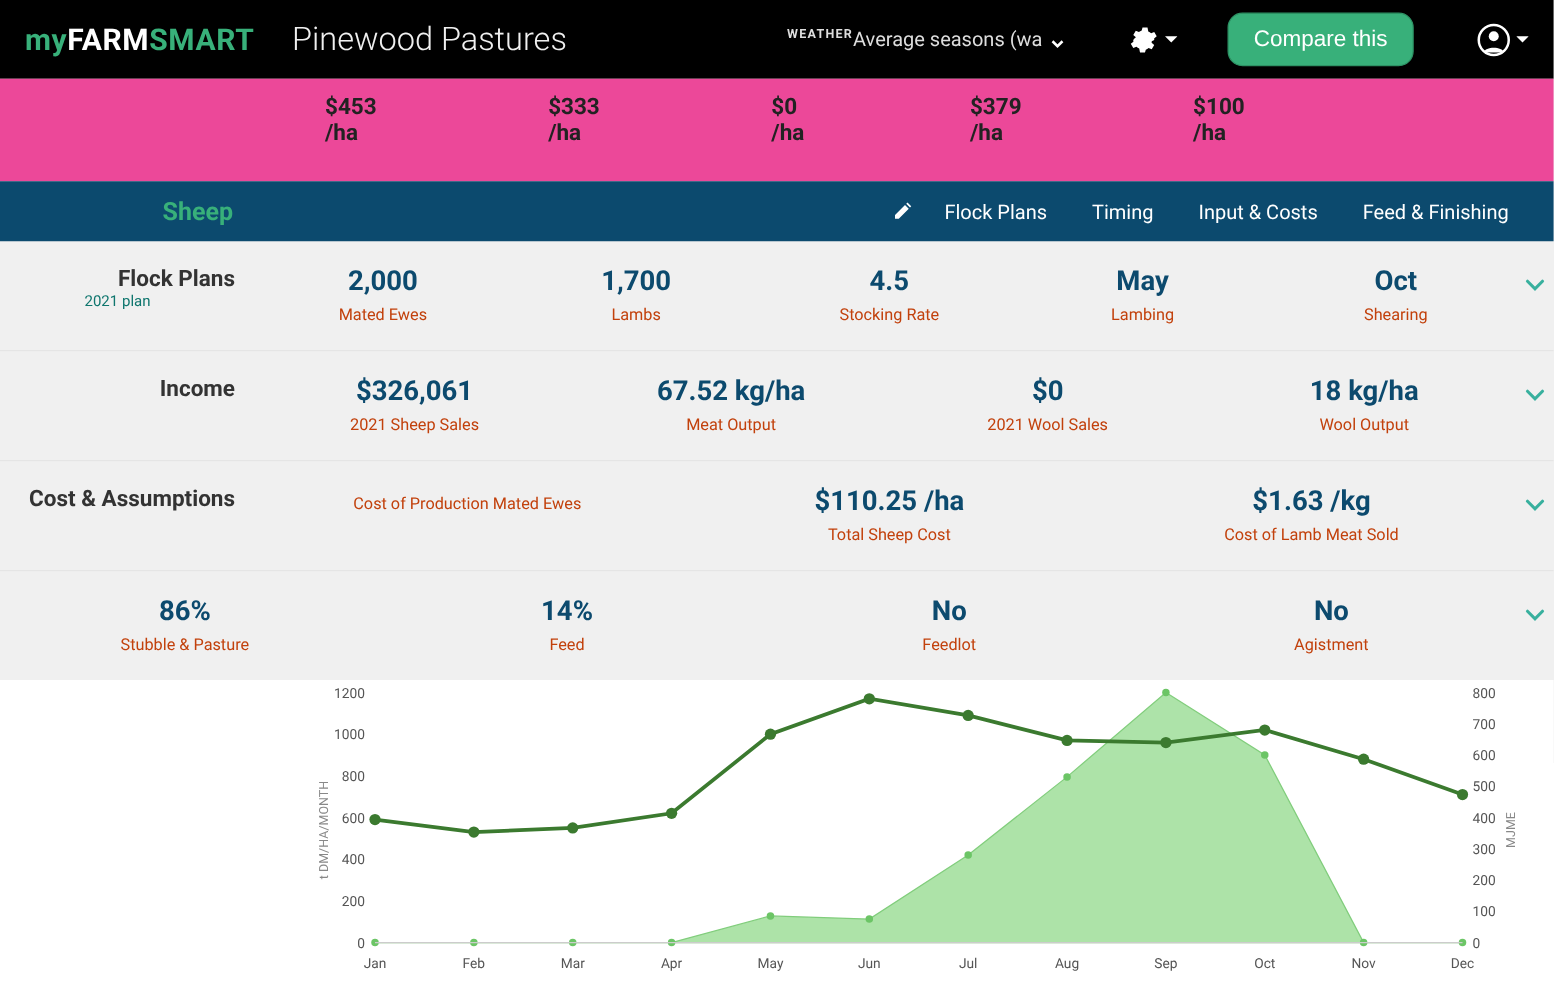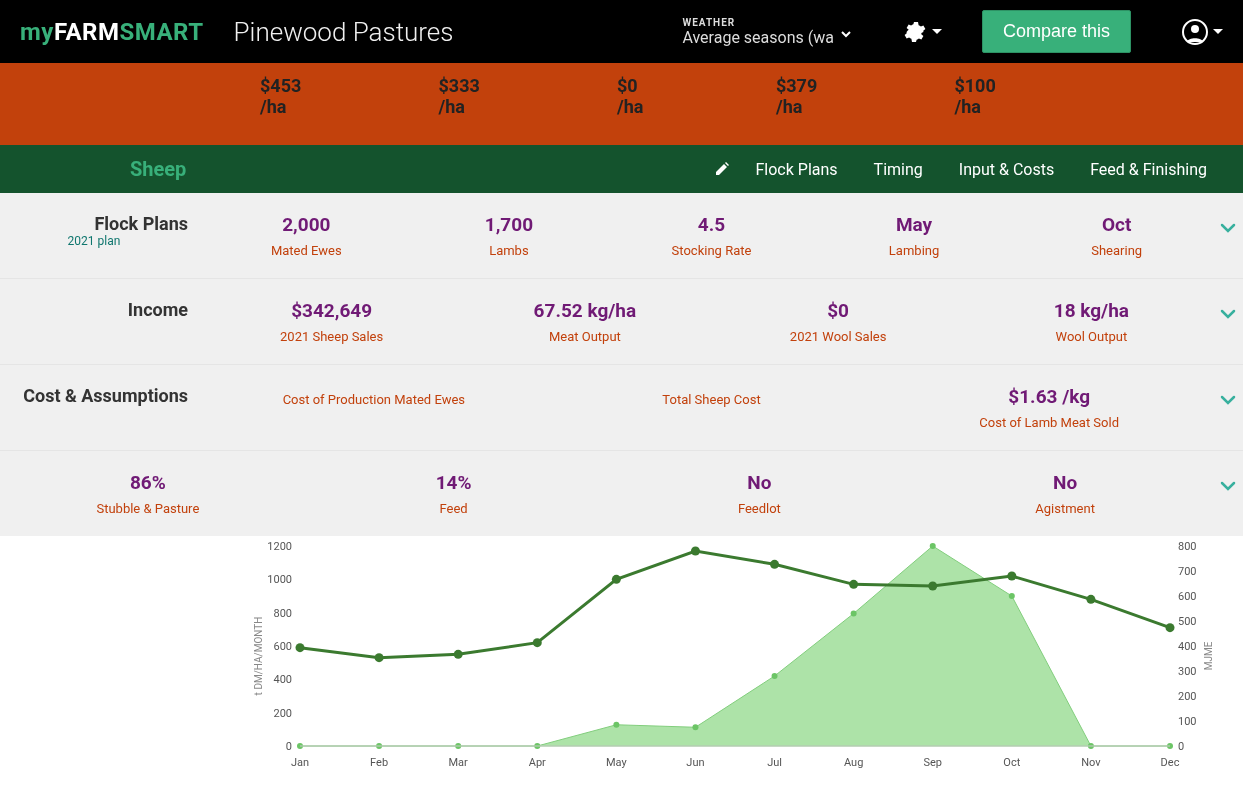--- a/index.html
+++ b/index.html
@@ -17,61 +17,61 @@
     align-items: center;
     height: 63px;
     padding: 0 20px;
     gap: 30px;
   }
   .logo { font-weight: 700; font-size: 24px; letter-spacing: 0.5px; }
   .logo .m   { color: #38b07a; }
   .logo .f   { color: #fff; }
   .logo .s   { color: #38b07a; }
   .farm-name { font-size: 26px; font-weight: 300; color: #f0f0f0; }
-  .weather-block { margin-left: auto; display: flex; flex-direction: column; color:#ddd; }
+  .weather-block { margin-left: auto; display: flex; flex-direction: row; color:#ddd; }
   .weather-block .lbl { font-size: 10px; letter-spacing: 1px; font-weight:700;}
-  .weather-select { display:flex; align-items:flex-start; gap:6px; font-size:16px; max-width:170px; white-space:nowrap; overflow:hidden; text-overflow:ellipsis;}
+  .weather-select { display:flex; align-items:flex-end; gap:6px; font-size:16px; max-width:170px; white-space:nowrap; overflow:hidden; text-overflow:ellipsis;}
   .gear-group { margin-left: 20px; display:flex; align-items:center; gap:6px; cursor:pointer; }
   .compare-btn {
     background:#38b07a; border:1px solid #2d9264; color:#fff; font-size:18px;
-    padding:10px 20px; border-radius:2px; margin-left:10px; cursor:pointer;
+    padding:10px 20px; border-radius:12px; margin-left:10px; cursor:pointer;
   }
   .avatar-group { margin-left:20px; display:flex; align-items:center; gap:4px; cursor:pointer;}
   svg { display:block; }
   
   .summary-strip {
-    background:#c2410c;
+    background:#ec4899;
     display:flex; justify-content:center; gap:110px;
     padding:12px 220px 28px 260px;
     font-weight:700; font-size:18px; color:#222;
   }
   
   .section-nav {
-    background:#14532d; color:#fff; display:flex; align-items:center; height:48px;
+    background:#0c4a6e; color:#fff; display:flex; align-items:center; height:48px;
     padding:0 18px 0 130px; font-size:16px;
   }
   .section-nav .current { color:#38b07a; font-weight:700; font-size:20px;}
   .section-nav .spacer{flex:1;}
   .section-nav .link { color:#fff; padding:0 18px; cursor:pointer; }
   .pencil{margin-right:8px;cursor:pointer;}
   .row {
     display:flex; align-items:flex-start;
     border-bottom:1px solid #e5e5e5;
     padding:20px 0;
   }
   .row:last-child{border-bottom:none;}
   .row-label {
     width:210px; text-align:right; padding-right:22px;
     font-size:18px; font-weight:700; color:#333;
   }
   .row-label .sub{font-size:12px; color:#0f766e; font-weight:400; display:block;text-align:center;}
   .row-body { flex:1; display:flex; align-items:flex-start; }
   .metrics { flex:1; display:flex; gap:10px; }
   .metric { flex:1; text-align:center; }
-  .metric .val   { font-size:19px; font-weight:700; color:#701a75; }
+  .metric .val   { font-size:22px; font-weight:700; color:#0c4a6e; }
   .metric .lbl   { font-size:13px; color:#c2410c; margin-top:7px;}
   .chev {
     width:30px; height:30px; display:flex; align-items:center; justify-content:center;
     cursor:pointer; color:#38b09e; flex-shrink:0;
   }
   
   .chart-wrap{ padding:0 10px 30px 250px; background:#fff;}
   .chart-svg{ width:970px; height:240px; }
   .y-title-left{
     font-size:10px; fill:#888;
@@ -177,21 +177,21 @@
             <path d="M4 7l6 6 6-6" stroke="#38b09e" stroke-width="2.5" fill="none" stroke-linecap="round"></path>
           </svg>
         </div>
       </div>
     </div>
     <div class="row">
       <div class="row-label">Income</div>
       <div class="row-body">
         <div class="metrics">
           <div class="metric">
-            <div class="val">$342,649</div>
+            <div class="val">$326,061</div>
             <div class="lbl">2021 Sheep Sales</div>
           </div>
           <div class="metric">
             <div class="val">67.52 kg/ha</div>
             <div class="lbl">Meat Output</div>
           </div>
           <div class="metric">
             <div class="val">$0</div>
             <div class="lbl">2021 Wool Sales</div>
           </div>
@@ -208,20 +208,21 @@
       </div>
     </div>
     <div class="row">
       <div class="row-label">Cost &amp; Assumptions</div>
       <div class="row-body">
         <div class="metrics">
           <div class="metric">
             <div class="lbl">Cost of Production Mated Ewes</div>
           </div>
           <div class="metric">
+            <div class="val">$110.25 /ha</div>
             <div class="lbl">Total Sheep Cost</div>
           </div>
           <div class="metric">
             <div class="val">$1.63 /kg</div>
             <div class="lbl">Cost of Lamb Meat Sold</div>
           </div>
         </div>
         <div class="chev">
           <svg width="20" height="20" viewBox="0 0 20 20">
             <path d="M4 7l6 6 6-6" stroke="#38b09e" stroke-width="2.5" fill="none" stroke-linecap="round"></path>

